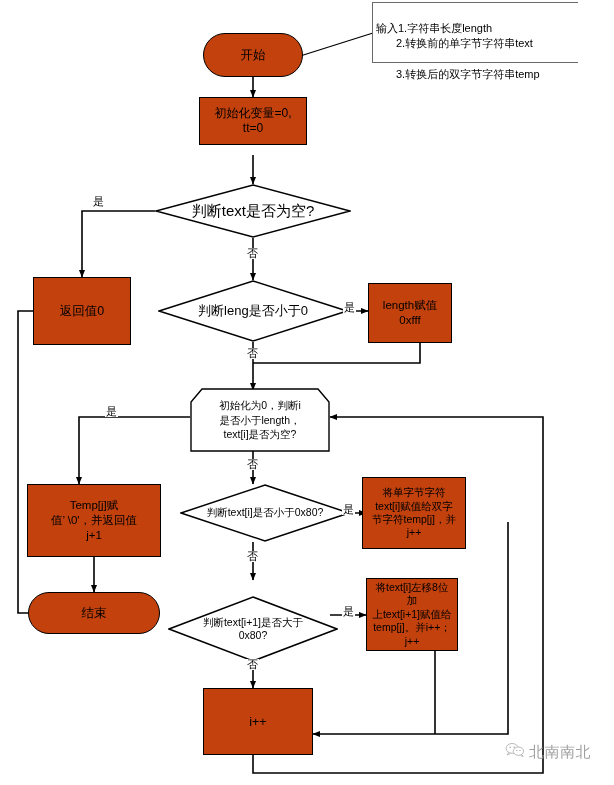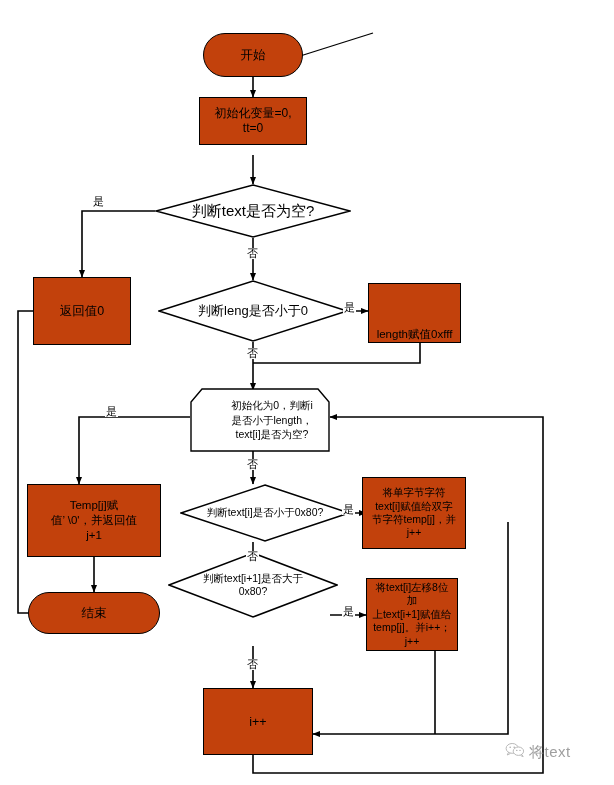--- a/index.html
+++ b/index.html
@@ -67,21 +67,20 @@
     align-items: center;
     justify-content: center;
     text-align: center;
     white-space: pre-line;
     line-height: 1.25;
     color: #000;
   }
   .hexwrap {
     position: absolute;
     z-index: 2;
-    padding-left: 24px;
   }
   .hexwrap svg { position: absolute; left:0; top:0; }
   .hexwrap .hlabel {
     position: absolute;
     left: 0; top: 0; width: 100%; height: 100%;
     display: flex; align-items: center; justify-content: center;
     text-align: center; white-space: pre-line; line-height: 1.38;
     color: #000;
   }
   .note {
@@ -168,20 +167,25 @@
       <path d="M253,646 L253,688" marker-end="url(#arr)"></path>
 
       <path d="M508,522 L508,734 L313,734" marker-end="url(#arr)"></path>
 
       <path d="M435,651 L435,734"></path>
 
       <path d="M253,755 L253,773 L543,773 L543,417 L330,417" marker-end="url(#arr)"></path>
     </g>
   </svg>
 
+  <div class="note" style="left:372px; top:2px; width:206px; height:61px; font-size:11px;">
+    <span>输入1.字符串长度length</span>
+    <span class="l2">2.转换前的单字节字符串text</span>
+    <span class="l3">3.转换后的双字节字符串temp</span>
+  </div>
 
   <div class="node terminal" style="left:203px; top:33px; width:100px; height:44px; font-size:12.5px;">
     <span class="txt">开始</span>
   </div>
 
   <div class="node rect" style="left:199px; top:97px; width:108px; height:48px; font-size:12px;">
     <span class="txt">初始化变量=0,
 tt=0</span>
   </div>
 
@@ -196,21 +200,21 @@
     <span class="txt">返回值0</span>
   </div>
 
   <div class="diamond-wrap" style="left:158px; top:280px; width:190px; height:62px;">
     <svg width="190" height="62" viewBox="0 0 190 62" xmlns="http://www.w3.org/2000/svg">
       <polygon points="95,1 189,31 95,61 1,31" fill="#ffffff" stroke="#000000" stroke-width="1.5"></polygon>
     </svg>
     <div class="dlabel" style="font-size:13px;">判断leng是否小于0</div>
   </div>
 
-  <div class="node rect" style="left:368px; top:283px; width:93px; height:60px; font-size:11.5px;align-items:flex-end;">
+  <div class="node rect" style="left:368px; top:283px; width:84px; height:60px; font-size:11.5px;">
     <span class="txt">length赋值0xfff</span>
   </div>
 
   <div class="hexwrap" style="left:190px; top:388px; width:140px; height:64px;">
     <svg width="140" height="64" viewBox="0 0 140 64" xmlns="http://www.w3.org/2000/svg">
       <polygon points="12,1 128,1 139,14 139,63 1,63 1,14" fill="#ffffff" stroke="#000000" stroke-width="1.4"></polygon>
     </svg>
     <div class="hlabel" style="font-size:10.5px;">初始化为0，判断i
 是否小于length，
 text[i]是否为空?</div>
@@ -233,21 +237,21 @@
     <div class="dlabel" style="font-size:10.5px;">判断text[i]是否小于0x80?</div>
   </div>
 
   <div class="node rect" style="left:362px; top:477px; width:104px; height:72px; font-size:10.5px;">
     <span class="txt">将单字节字符
 text[i]赋值给双字
 节字符temp[j]，并
 j++</span>
   </div>
 
-  <div class="diamond-wrap" style="left:168px; top:552px; width:170px; height:66px;">
+  <div class="diamond-wrap" style="left:168px; top:596px; width:170px; height:66px;">
     <svg width="170" height="66" viewBox="0 0 170 66" xmlns="http://www.w3.org/2000/svg">
       <polygon points="85,1 169,33 85,65 1,33" fill="#ffffff" stroke="#000000" stroke-width="1.5"></polygon>
     </svg>
     <div class="dlabel" style="font-size:10.5px;">判断text[i+1]是否大于
 0x80?</div>
   </div>
 
   <div class="node rect" style="left:366px; top:578px; width:92px; height:73px; font-size:10.5px;">
     <span class="txt">将text[i]左移8位加
 上text[i+1]赋值给
@@ -280,16 +284,16 @@
         <ellipse cx="7.2" cy="6.4" rx="6.1" ry="4.9" fill="none" stroke="#b4b4b4" stroke-width="1"></ellipse>
         <path d="M3.6,10.2 L2.2,13.0 L5.3,11.5" fill="none" stroke="#b4b4b4" stroke-width="1"></path>
         <circle cx="5.2" cy="5.2" r="0.8" fill="#a8a8a8"></circle>
         <circle cx="9.2" cy="5.2" r="0.8" fill="#a8a8a8"></circle>
         <ellipse cx="13.4" cy="9.2" rx="5.2" ry="4.2" fill="#ffffff" stroke="#b4b4b4" stroke-width="1"></ellipse>
         <circle cx="11.8" cy="8.4" r="0.7" fill="#a8a8a8"></circle>
         <circle cx="15.0" cy="8.4" r="0.7" fill="#a8a8a8"></circle>
         <path d="M16.6,12.4 L18.2,14.6 L15.6,13.6" fill="none" stroke="#b4b4b4" stroke-width="1"></path>
       </svg>
     </span>
-    <span class="wm-txt" style="font-size:15px;">将text</span>
+    <span class="wm-txt" style="font-size:15px;">北南南北</span>
   </div>
 
 </div>
 
 </body></html>

